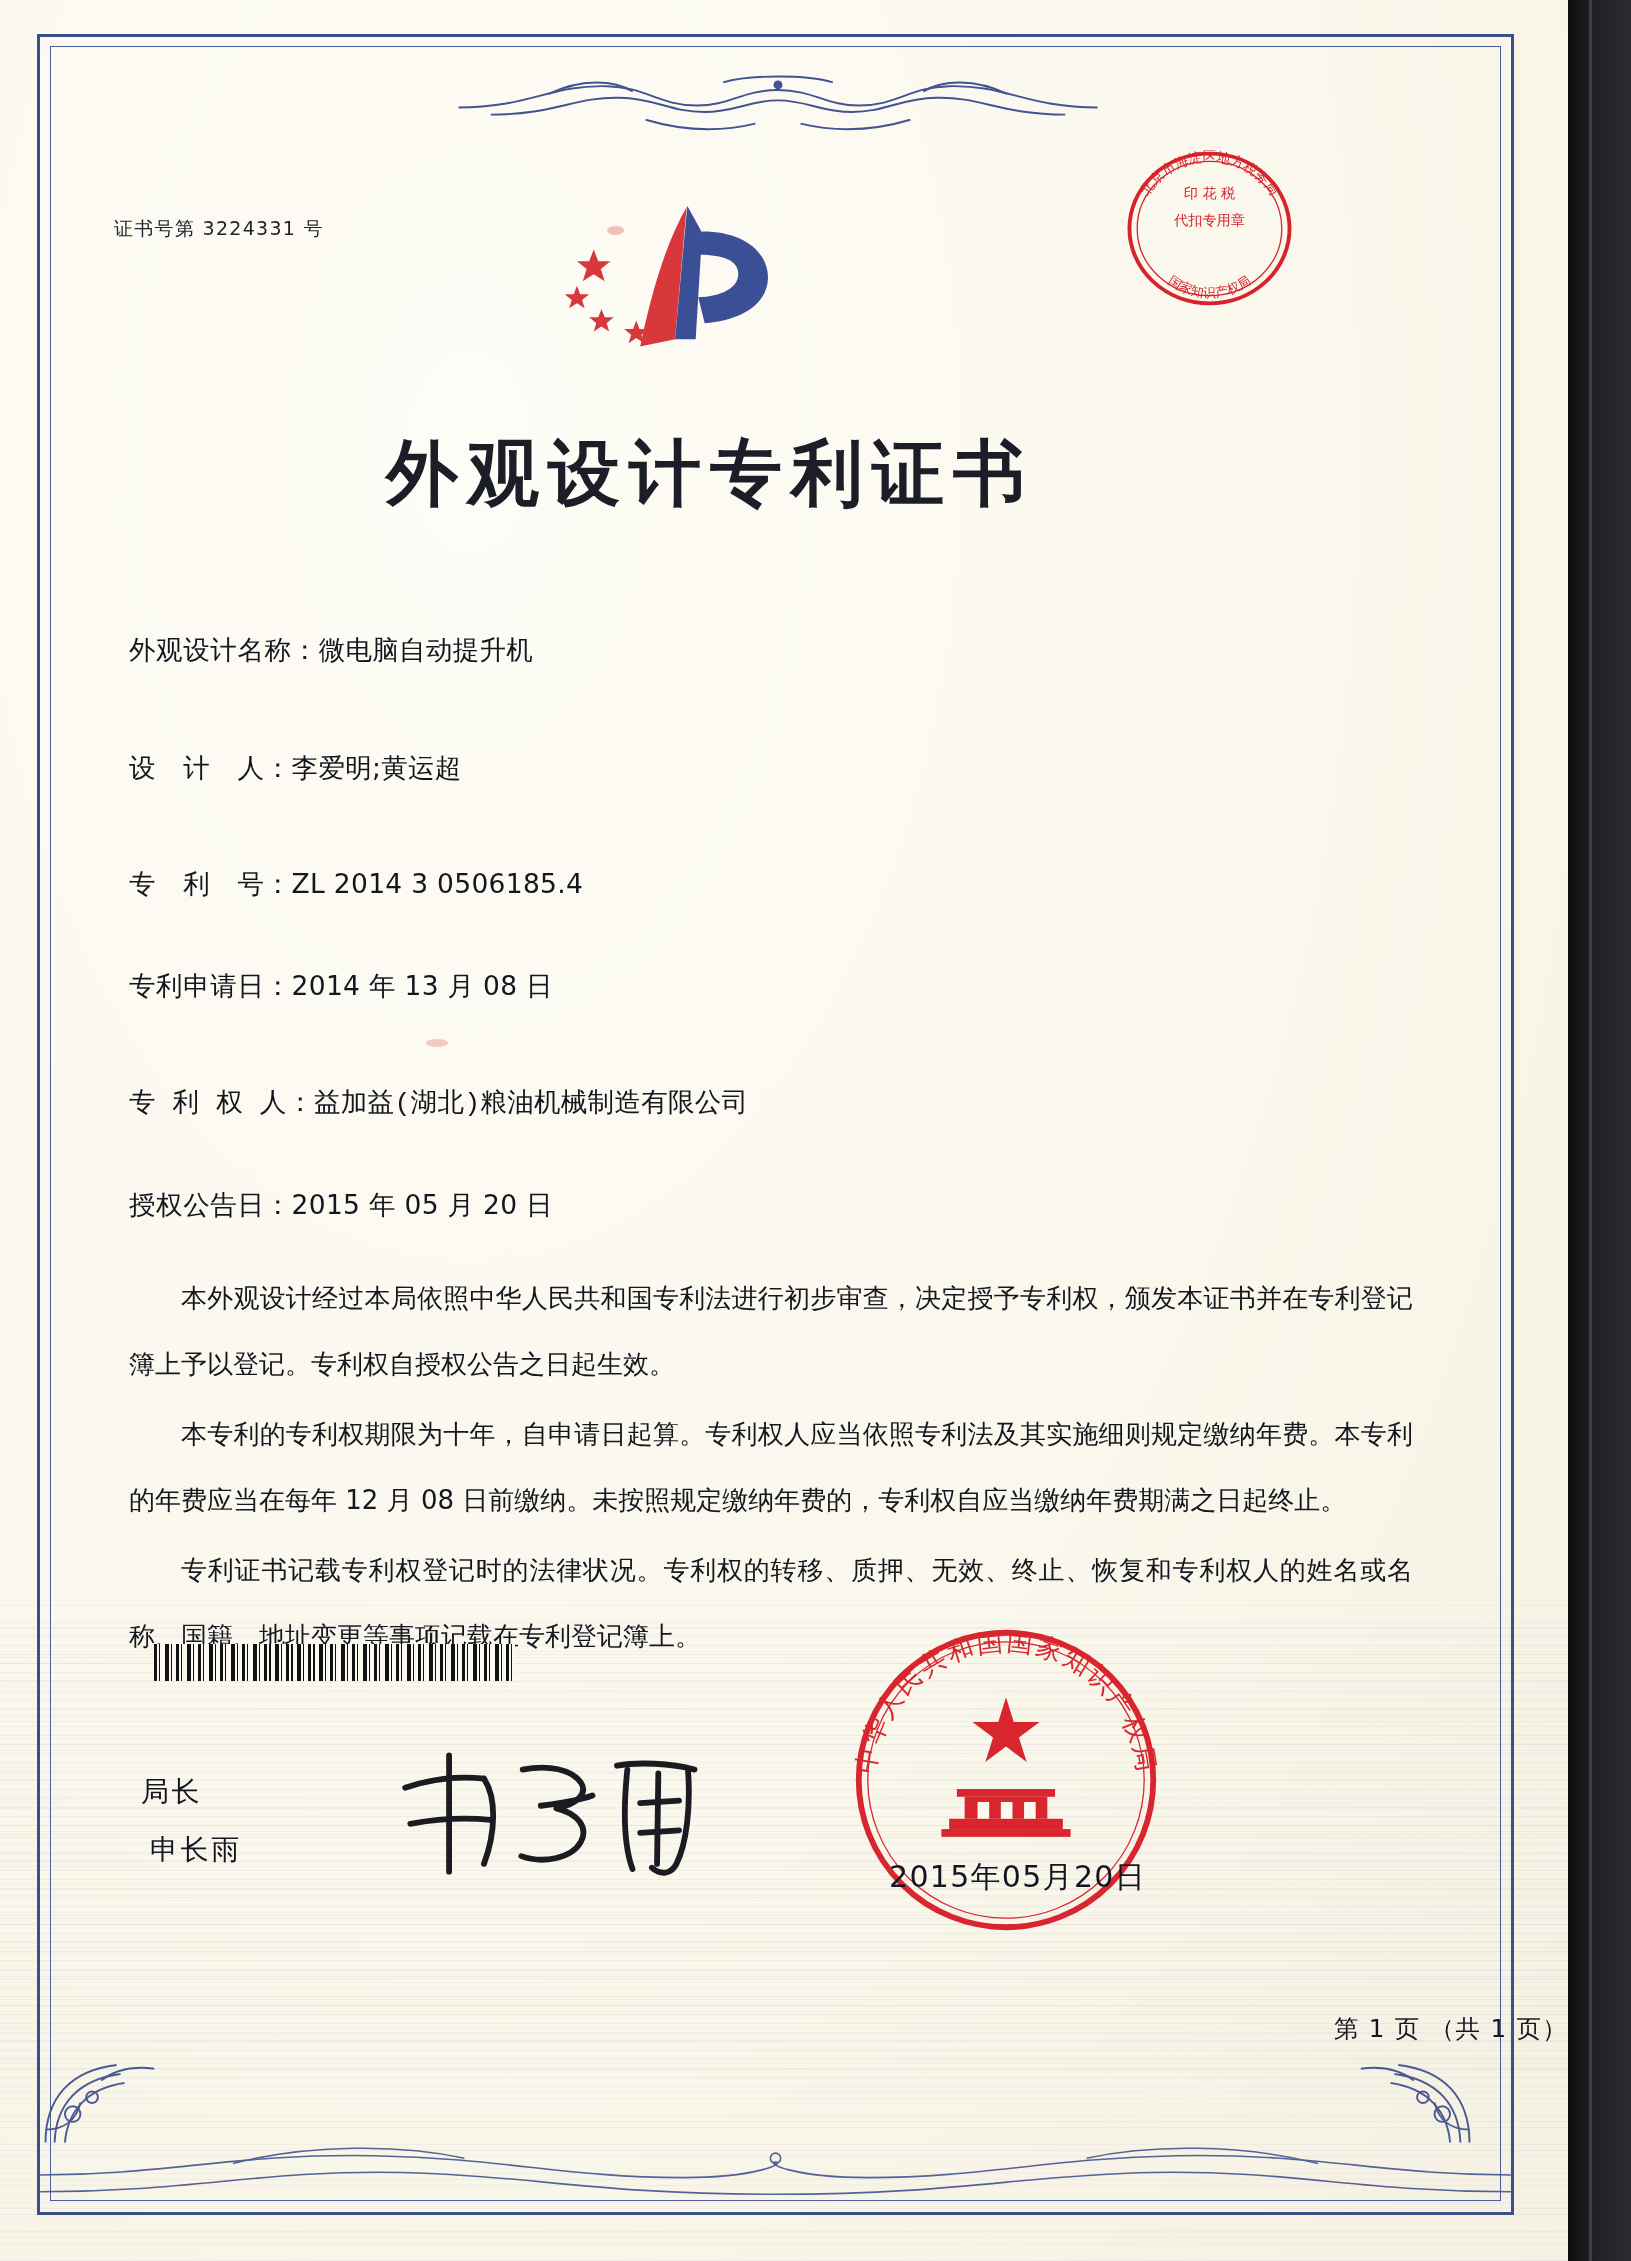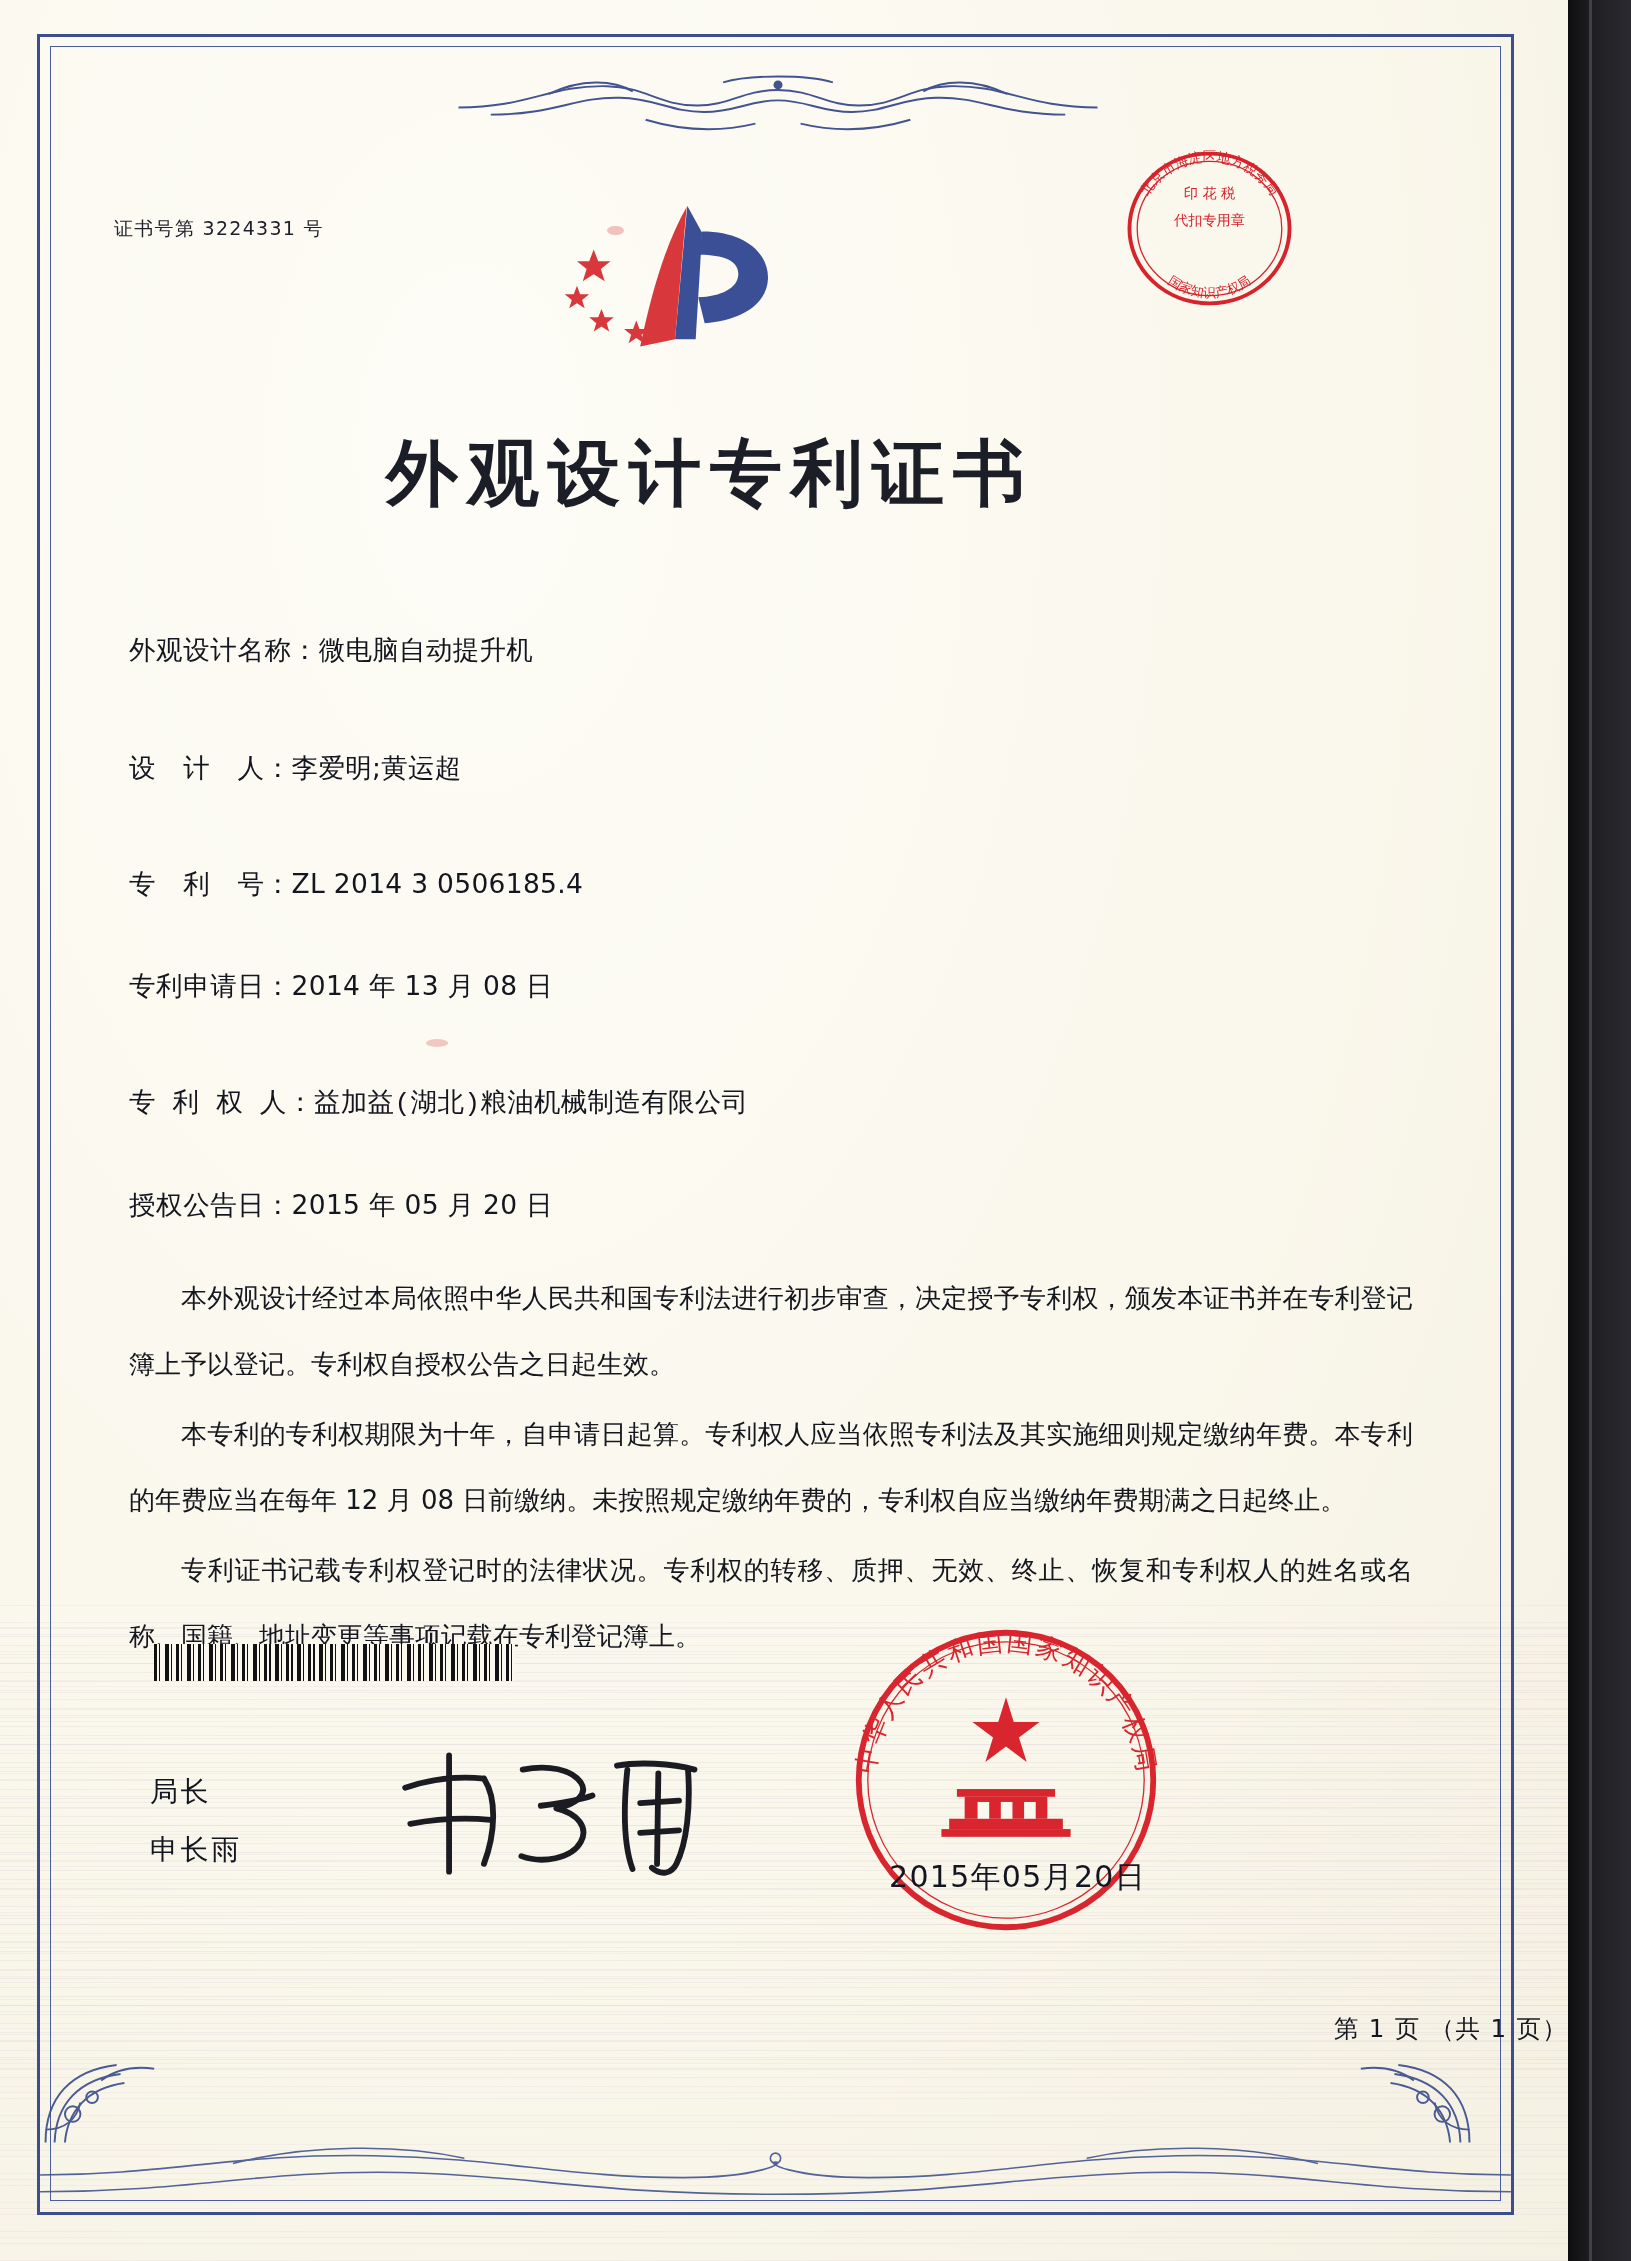--- a/index.html
+++ b/index.html
@@ -223,21 +223,21 @@
         #fbf8ef 6.5px, #fbf8ef 11px,
         #121212 11px, #121212 15px,
         #fbf8ef 15px, #fbf8ef 17px,
         #121212 17px, #121212 18px,
         #fbf8ef 18px, #fbf8ef 22px);
   }
 
   
   #director-label {
     position: absolute;
-    left: 150px;
+    left: 141px;
     top: 1773px;
     font-size: 28px;
     letter-spacing: 2.6px;
     color: #14161f;
   }
   #director-name {
     position: absolute;
     left: 150px;
     top: 1831px;
     font-size: 28px;

